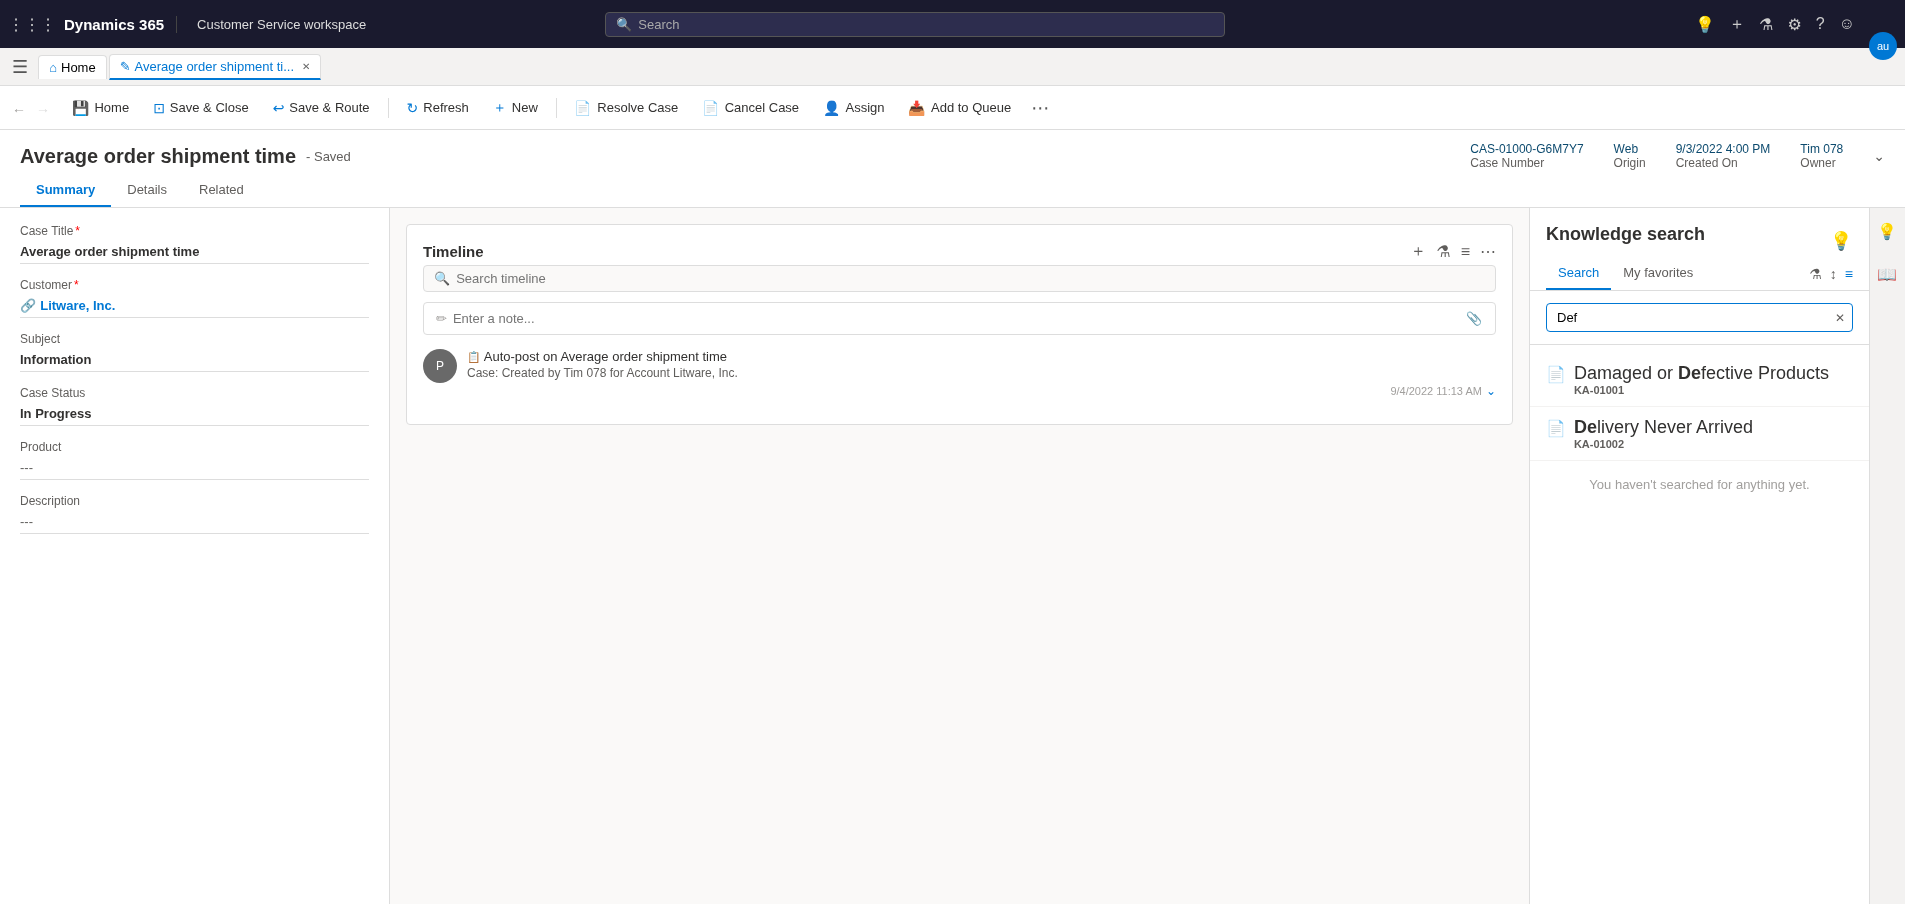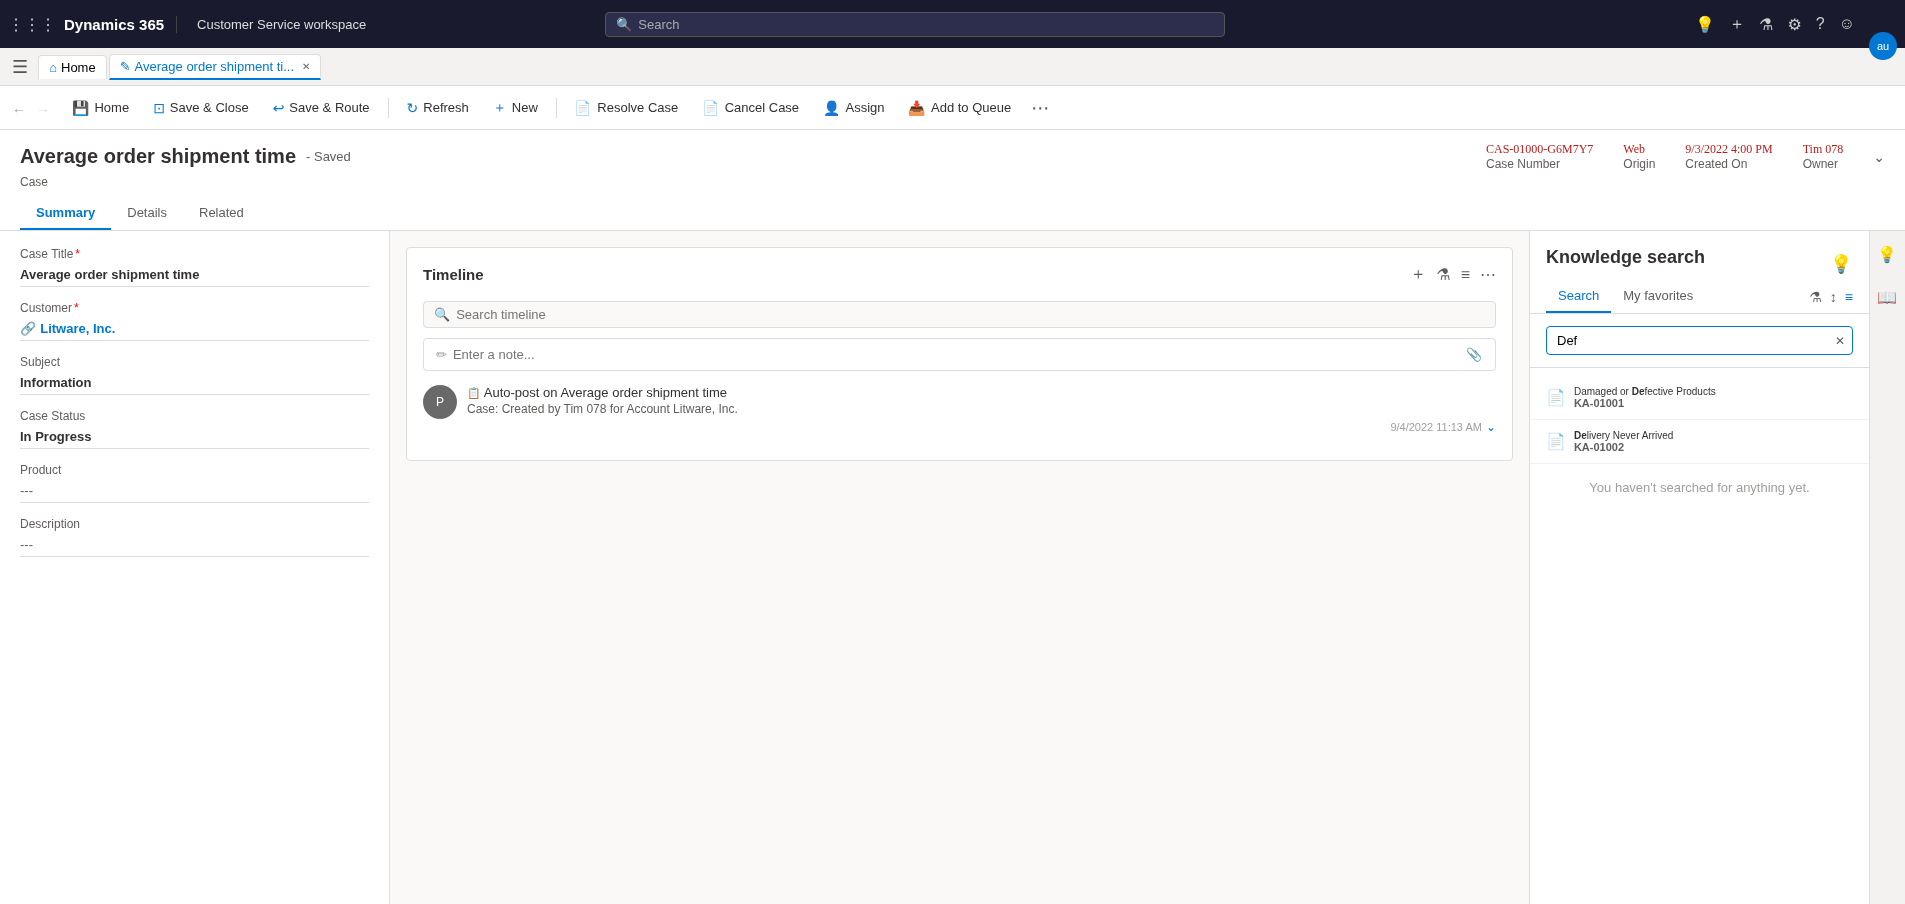--- a/index.html
+++ b/index.html
@@ -90,21 +90,21 @@
     .case-header {
       background: white; padding: 12px 20px 0;
       border-bottom: 1px solid #ddd;
     }
     .case-title-row { display: flex; align-items: center; gap: 10px; margin-bottom: 4px; }
     .case-title { font-size: 20px; font-weight: 600; color: #323130; }
     .case-saved { font-size: 13px; color: #605e5c; }
     .case-meta { display: flex; align-items: center; gap: 30px; margin-left: auto; }
     .case-meta-item { display: flex; flex-direction: column; font-size: 12px; }
     .case-meta-item .label { color: #605e5c; }
-    .case-meta-item .value { color: #b91c1c; font-weight: 500; font-family: Liberation Serif, serif; }
+    .case-meta-item .value { color: #0c4a6e; font-weight: 500; }
     .case-subtitle { font-size: 12px; color: #605e5c; margin-bottom: 8px; }
     .case-nav-tabs { display: flex; gap: 0; }
     .case-nav-tab {
       padding: 8px 16px; font-size: 13px; cursor: pointer;
       color: #605e5c; border-bottom: 2px solid transparent;
     }
     .case-nav-tab.active { color: #0078d4; border-bottom: 2px solid #0078d4; font-weight: 600; }
 
     
     .content-area { display: flex; flex: 1; overflow: hidden; }
@@ -123,21 +123,21 @@
     .field-value.normal { font-weight: 600; }
     .field-value.dashes { color: #605e5c; font-weight: 400; }
 
     
     .right-panel { flex: 1; padding: 16px; background: #faf9f8; overflow-y: auto; }
 
     .timeline-card {
       background: white; border: 1px solid #ddd; border-radius: 4px;
       padding: 16px;
     }
-    .timeline-header { display: flex; align-items: center; margin-bottom: 16px; }
+    .timeline-header { display: flex; align-items: center; margin-bottom: 3px; }
     .timeline-title { font-size: 15px; font-weight: 600; color: #323130; }
     .timeline-actions { margin-left: auto; display: flex; align-items: center; gap: 10px; color: #605e5c; font-size: 16px; cursor: pointer; }
     .timeline-search {
       display: flex; align-items: center; gap: 6px;
       border: 1px solid #ddd; border-radius: 4px; padding: 5px 10px;
       margin-bottom: 10px; background: #faf9f8;
     }
     .timeline-search input { border: none; background: transparent; outline: none; font-size: 13px; color: #605e5c; width: 100%; }
     .timeline-note {
       display: flex; align-items: center; gap: 6px;
@@ -169,21 +169,21 @@
     .knowledge-tab-actions { margin-left: auto; display: flex; align-items: center; gap: 8px; color: #605e5c; font-size: 14px; cursor: pointer; }
     .knowledge-search-area { padding: 12px 16px; border-bottom: 1px solid #ddd; position: relative; }
     .knowledge-search-input {
       width: 100%; border: 1px solid #0078d4; border-radius: 4px;
       padding: 6px 30px 6px 10px; font-size: 13px; outline: none;
     }
     .knowledge-search-clear { position: absolute; right: 24px; top: 50%; transform: translateY(-50%); color: #605e5c; cursor: pointer; font-size: 12px; }
     .knowledge-results { padding: 8px 0; flex: 1; overflow-y: auto; }
     .knowledge-result-item { display: flex; gap: 8px; padding: 10px 16px; cursor: pointer; border-bottom: 1px solid #f3f2f1; }
     .doc-icon { color: #605e5c; font-size: 16px; flex-shrink: 0; margin-top: 2px; }
-    .result-text .title { font-size: 10px; color: #323130; }
+    .result-text .title { font-size: 18px; color: #323130; }
     .result-text .title .highlight { font-weight: 700; }
     .result-text .id { font-size: 11px; color: #605e5c; font-weight: bold; }
     .knowledge-empty { padding: 16px; font-size: 13px; color: #a19f9d; text-align: center; }
 
     
     .right-edge-icons {
       display: flex; flex-direction: column; align-items: center;
       width: 36px; background: #f3f2f1; border-left: 1px solid #ddd;
       padding: 8px 0; gap: 12px; color: #0078d4;
     }
@@ -297,21 +297,20 @@
         <span class="value">9/3/2022 4:00 PM</span>
         <span class="label">Created On</span>
       </div>
       <div class="case-meta-item">
         <span class="value">Tim 078</span>
         <span class="label">Owner</span>
       </div>
       <span class="chevron">⌄</span>
     </div>
   </div>
-  <div class="case-subtitle">Case</div>
   <div class="case-nav-tabs">
     <div class="case-nav-tab active">Summary</div>
     <div class="case-nav-tab">Details</div>
     <div class="case-nav-tab">Related</div>
   </div>
 </div>
 
 <div class="main-area">
   <div class="content-area">
 

